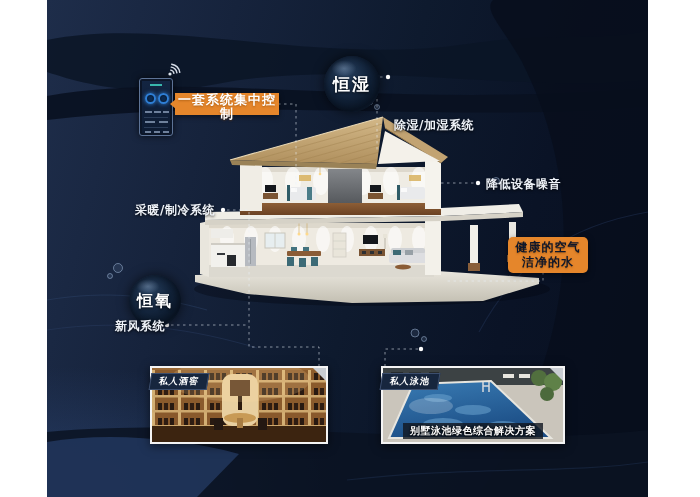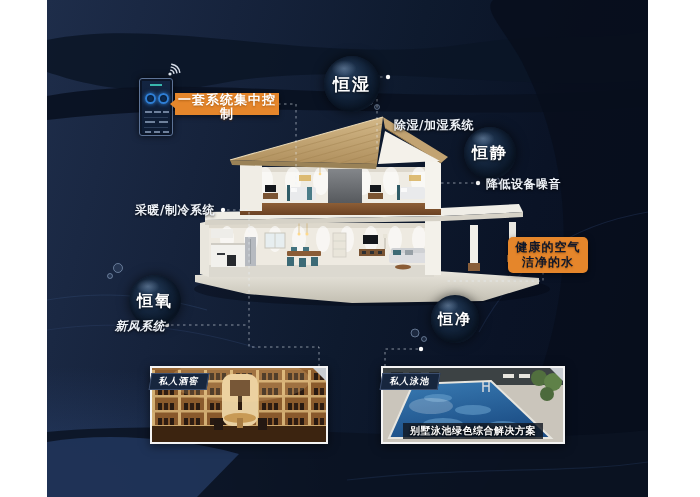--- a/index.html
+++ b/index.html
@@ -55,21 +55,21 @@
   .b-jing{left:417px;top:127px;width:52px;height:52px;font-size:16px;}
   .b-wen {left:119px;top:159px;width:54px;height:54px;font-size:16px;}
   .b-yang{left:82px; top:275px;width:52px;height:52px;font-size:16px;}
   .b-jin {left:384px;top:295px;width:48px;height:48px;font-size:15px;}
 
   .desc{position:absolute;z-index:6;color:#eef2f8;font-size:12px;font-weight:600;
         letter-spacing:.5px;white-space:nowrap;text-shadow:0 1px 3px rgba(0,0,0,.8);}
   .d-shi {left:347px;top:69px;margin-top:48px;}
   .d-jing{left:439px;top:176px;}
   .d-wen {left:88px; top:202px;}
-  .d-yang{left:68px; top:318px;font-style:italic;}
+  .d-yang{left:68px; top:318px;}
   .d-jin {left:380px;top:342px;}
 
   
   .photo{position:absolute;z-index:4;border:2px solid #f4f4f4;box-shadow:0 2px 9px rgba(0,0,0,.55);background:#222;}
   .photo-wine{left:103px;top:366px;width:178px;height:78px;}
   .photo-pool{left:334px;top:366px;width:184px;height:78px;}
   .photo-tag{position:absolute;top:5px;left:-2px;background:#17263e;border:1px solid #3c4e6e;
       color:#fff;font-size:9px;font-weight:700;letter-spacing:1px;padding:1px 8px;
       transform:skewX(-10deg);z-index:3;}
   .photo-caption{position:absolute;bottom:3px;left:0;width:100%;text-align:center;z-index:3;
@@ -291,28 +291,22 @@
         <path d="M4.7,3.2 A10,10 0 0 1 12.8,11.3"></path>
       </g>
       <circle cx="3" cy="13" r="1.6" fill="#dfe6ef"></circle>
     </svg>
 
     <div class="ctrl-label">一套系统集中控制</div>
 
     <div class="bubble b-shi">
         <span>恒湿</span>
       </div>
-    <div class="bubble b-jing">
-        <span>恒静</span>
-      </div>
     <div class="bubble b-yang">
         <span>恒氧</span>
-      </div>
-    <div class="bubble b-jin">
-        <span>恒净</span>
       </div>
 
     <div class="desc d-shi">除湿/加湿系统</div>
     <div class="desc d-jing">降低设备噪音</div>
     <div class="desc d-wen">采暖/制冷系统</div>
     <div class="desc d-yang">新风系统</div>
 
     <div class="highlight-box">
       <div>健康的空气</div>
       <div>洁净的水</div>

